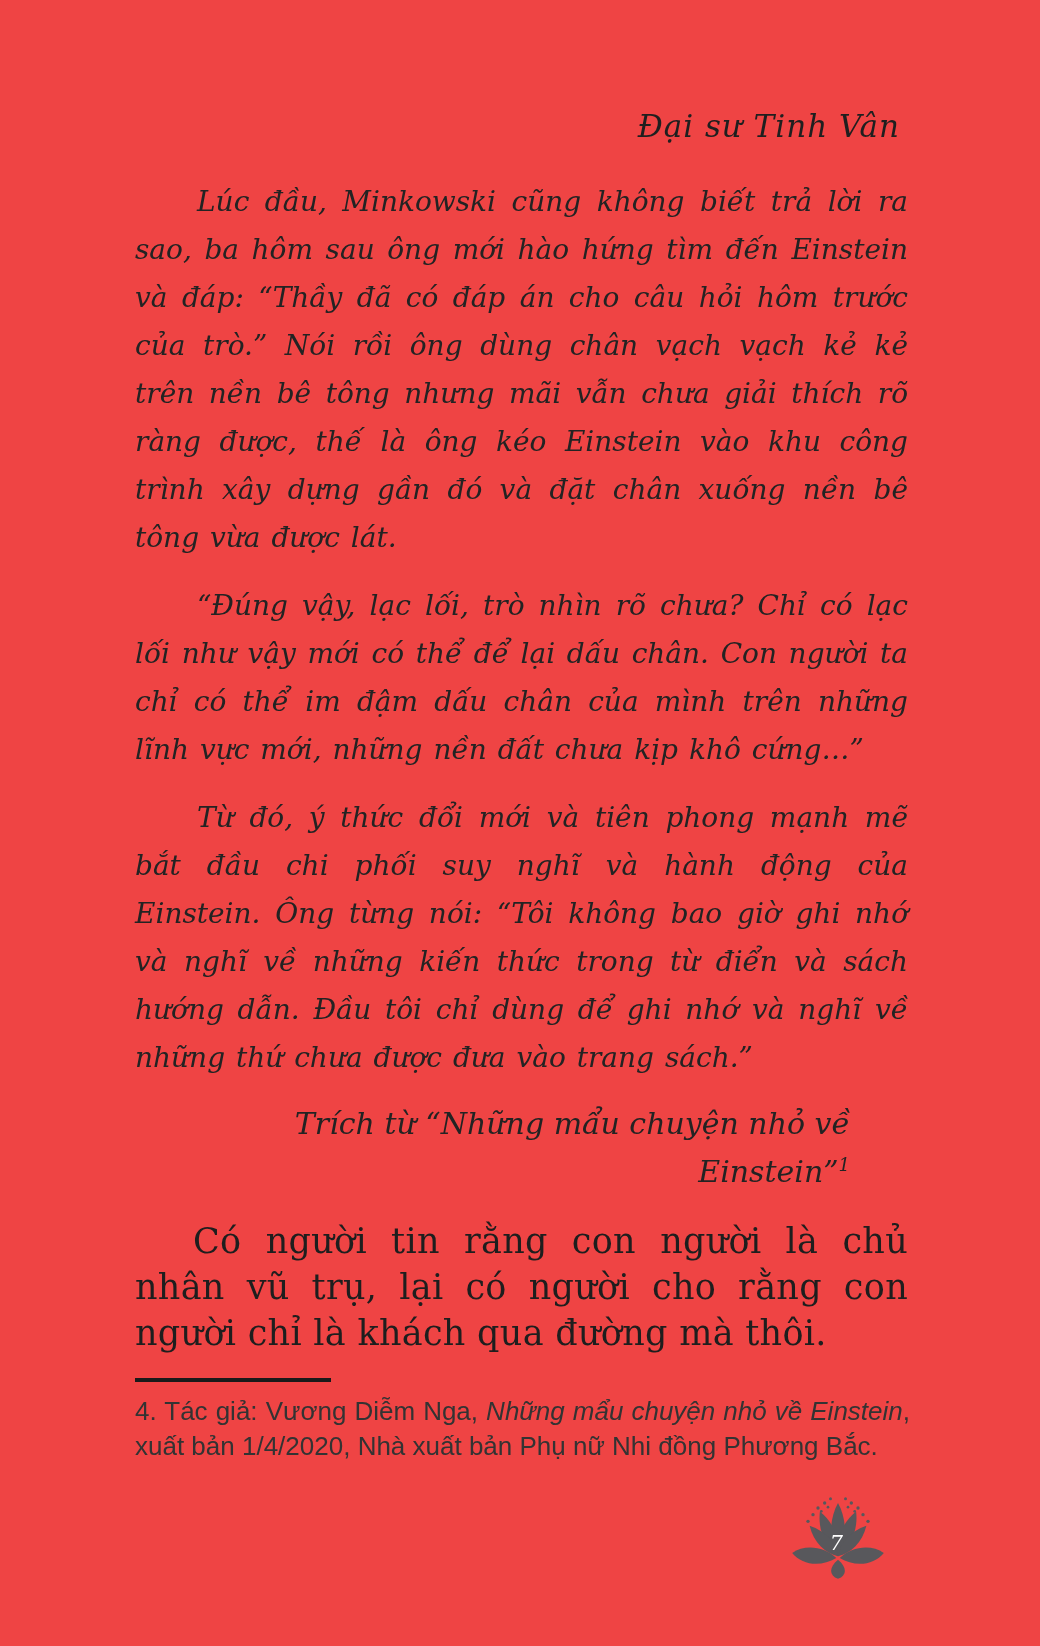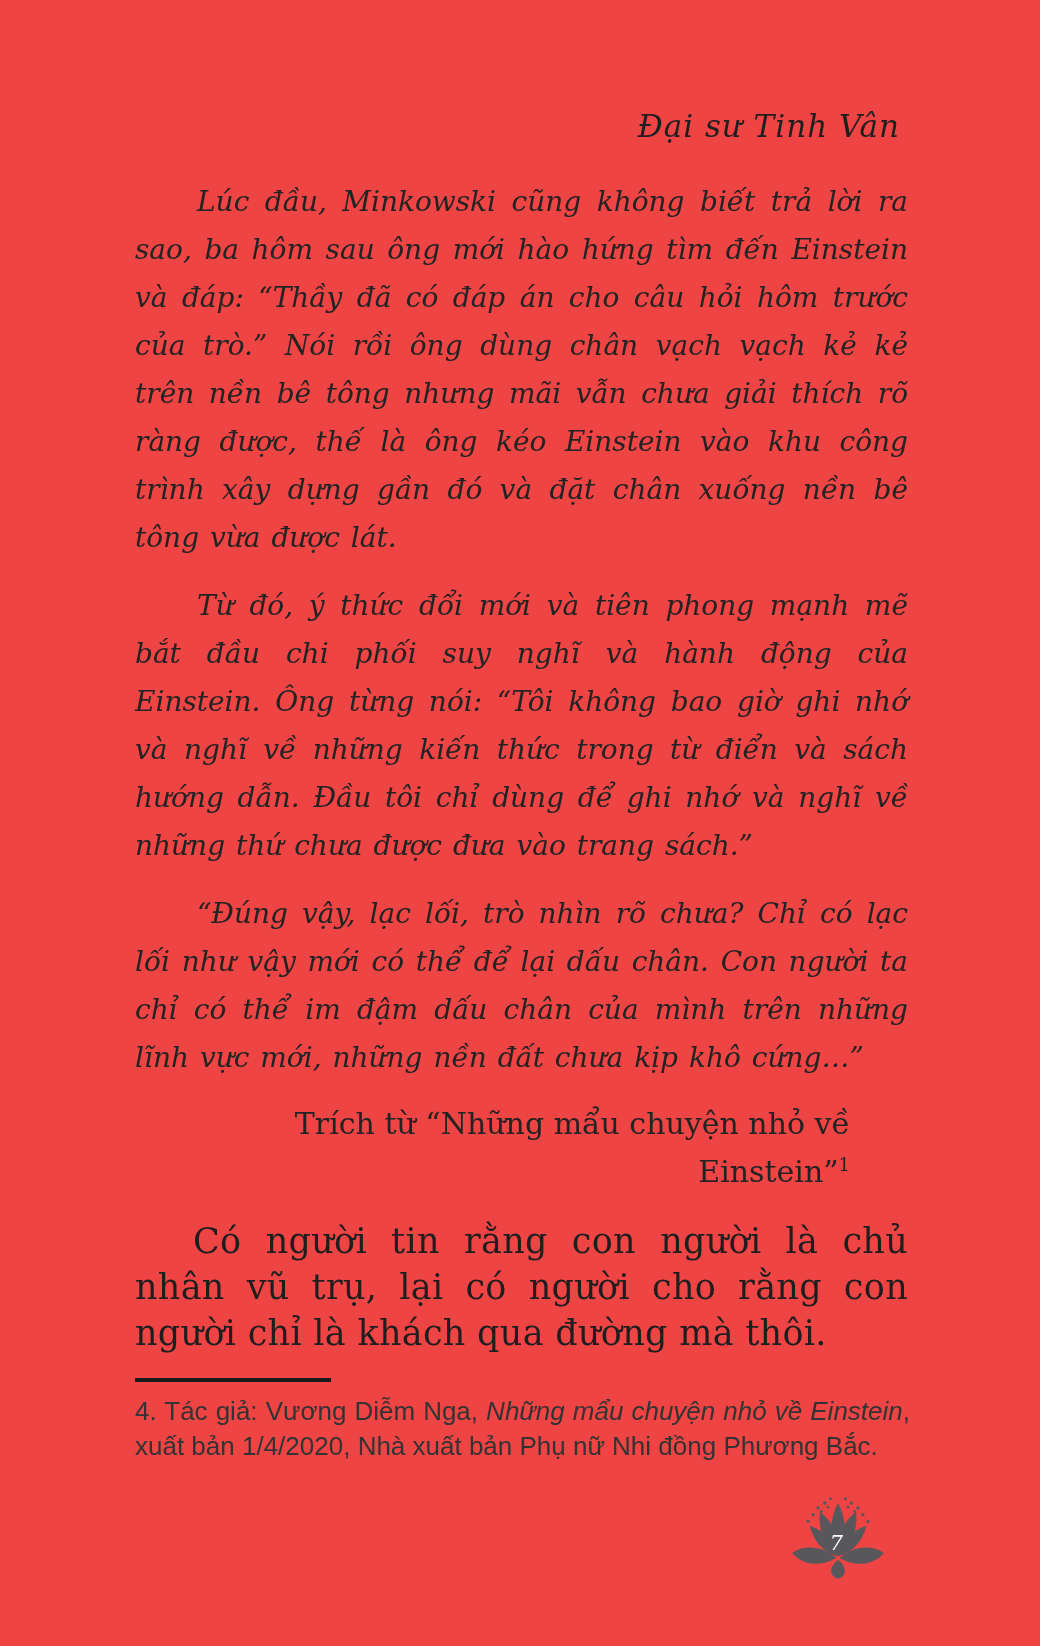--- a/index.html
+++ b/index.html
@@ -29,20 +29,21 @@
   }
   .para.italic {
     font-style: italic;
     font-size: 28px;
     line-height: 48px;
     text-indent: 62px;
     margin-top: 20px;
     word-spacing: 2px;
   }
   .citation {
+    font-style: italic;
     font-size: 30px;
     line-height: 48px;
     margin-top: 18px;
     text-align: right;
     padding-right: 58px;
   }
   .citation sup {
     font-size: 18px;
     line-height: 0;
   }
@@ -82,22 +83,22 @@
 </style>
 </head>
 <body>
 
 <div class="page">
 
   <div class="author">Đại sư Tinh Vân</div>
 
   <main class="content">
     <p class="para italic">Lúc đầu, Minkowski cũng không biết trả lời ra sao, ba hôm sau ông mới hào hứng tìm đến Einstein và đáp: “Thầy đã có đáp án cho câu hỏi hôm trước của trò.” Nói rồi ông dùng chân vạch vạch kẻ kẻ trên nền bê tông nhưng mãi vẫn chưa giải thích rõ ràng được, thế là ông kéo Einstein vào khu công trình xây dựng gần đó và đặt chân xuống nền bê tông vừa được lát.</p>
+    <p class="para italic">“Đúng vậy, lạc lối, trò nhìn rõ chưa? Chỉ có lạc lối như vậy mới có thể để lại dấu chân. Con người ta chỉ có thể im đậm dấu chân của mình trên những lĩnh vực mới, những nền đất chưa kịp khô cứng…”</p>
     <p class="para italic">Từ đó, ý thức đổi mới và tiên phong mạnh mẽ bắt đầu chi phối suy nghĩ và hành động của Einstein. Ông từng nói: “Tôi không bao giờ ghi nhớ và nghĩ về những kiến thức trong từ điển và sách hướng dẫn. Đầu tôi chỉ dùng để ghi nhớ và nghĩ về những thứ chưa được đưa vào trang sách.”</p>
-    <p class="para italic">“Đúng vậy, lạc lối, trò nhìn rõ chưa? Chỉ có lạc lối như vậy mới có thể để lại dấu chân. Con người ta chỉ có thể im đậm dấu chân của mình trên những lĩnh vực mới, những nền đất chưa kịp khô cứng…”</p>
 
     <p class="citation"><span>Trích từ “Những mẩu chuyện nhỏ về Einstein”</span><sup>1</sup></p>
 
     <p class="para upright">Có người tin rằng con người là chủ nhân vũ trụ, lại có người cho rằng con người chỉ là khách qua đường mà thôi.</p>
   </main>
 
   <hr class="footnote-rule">
 
   <div class="footnote"><span>4. Tác giả: Vương Diễm Nga, </span><em>Những mẩu chuyện nhỏ về Einstein</em><span>, xuất bản 1/4/2020, Nhà xuất bản Phụ nữ Nhi đồng Phương Bắc.</span></div>
 

